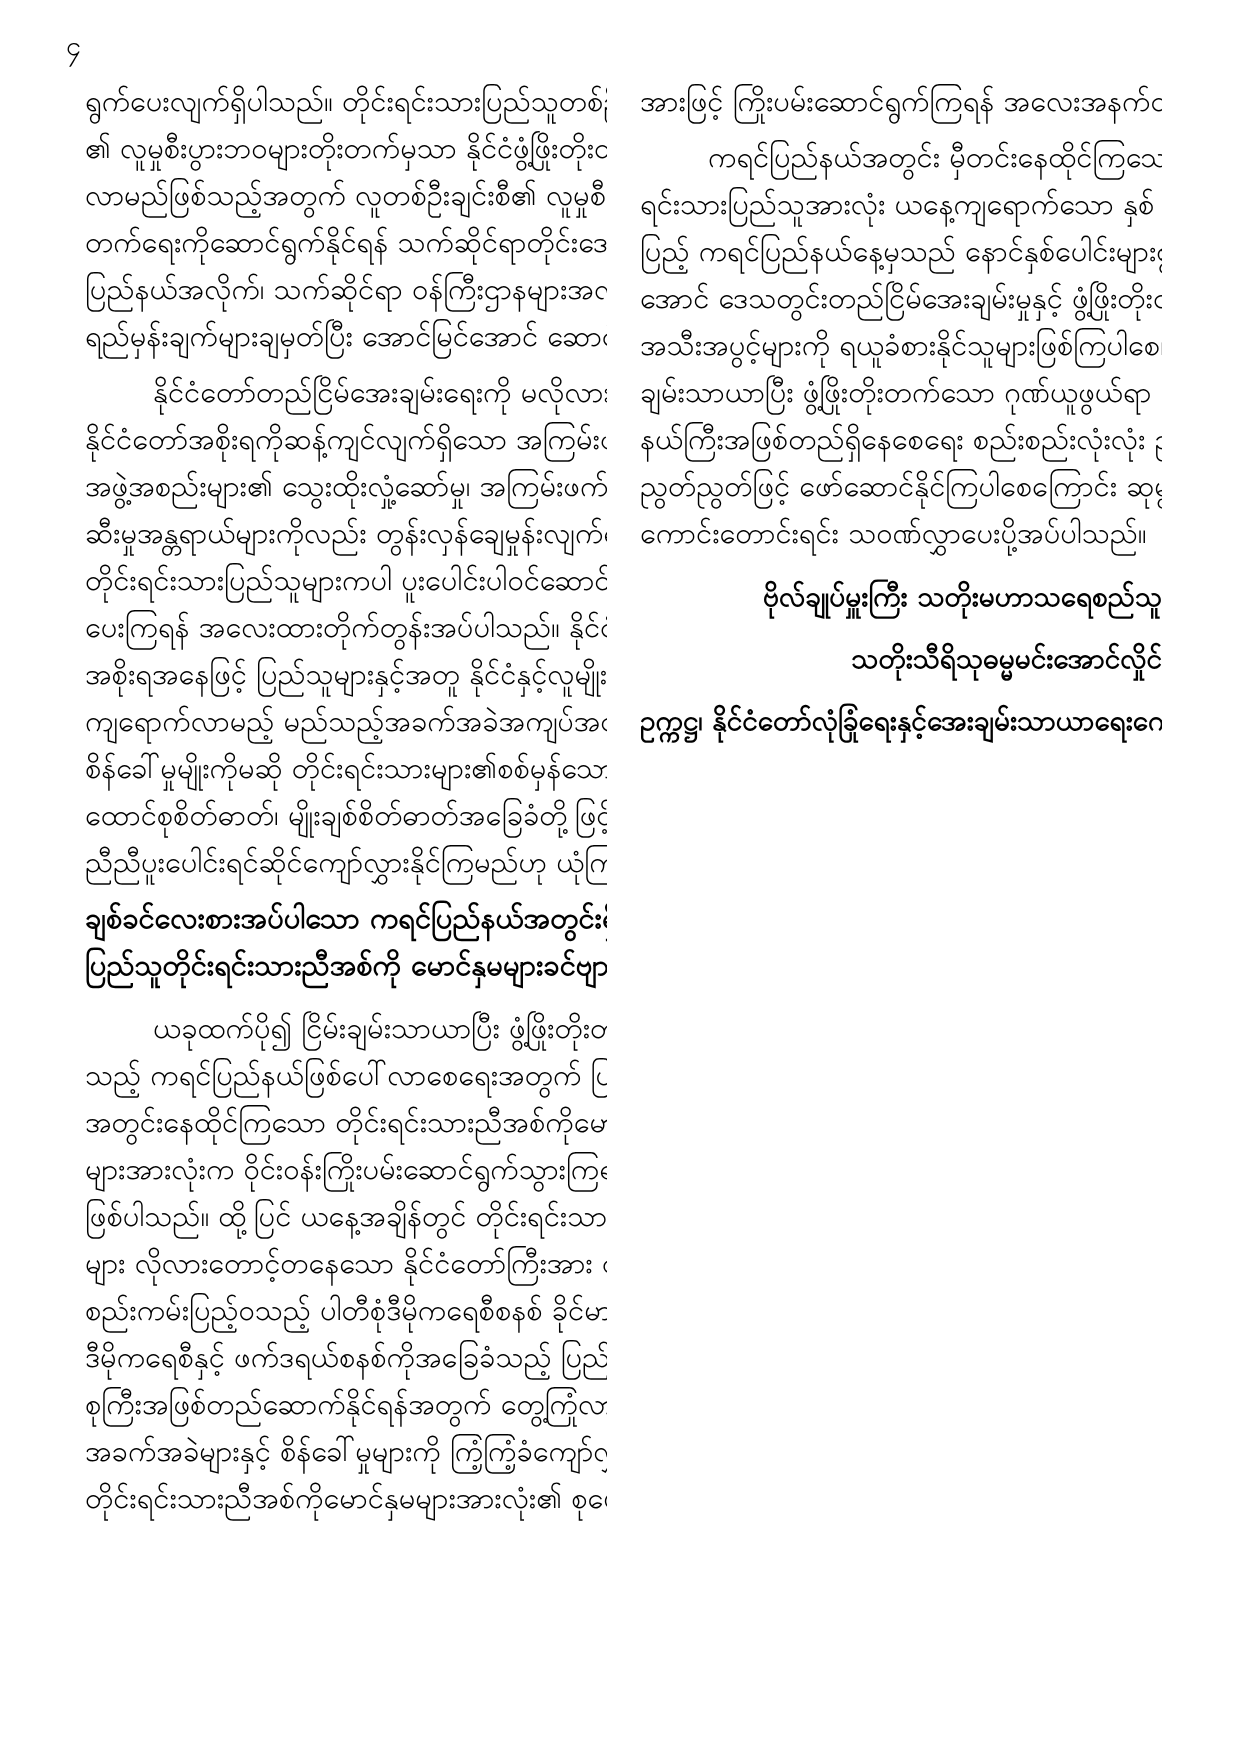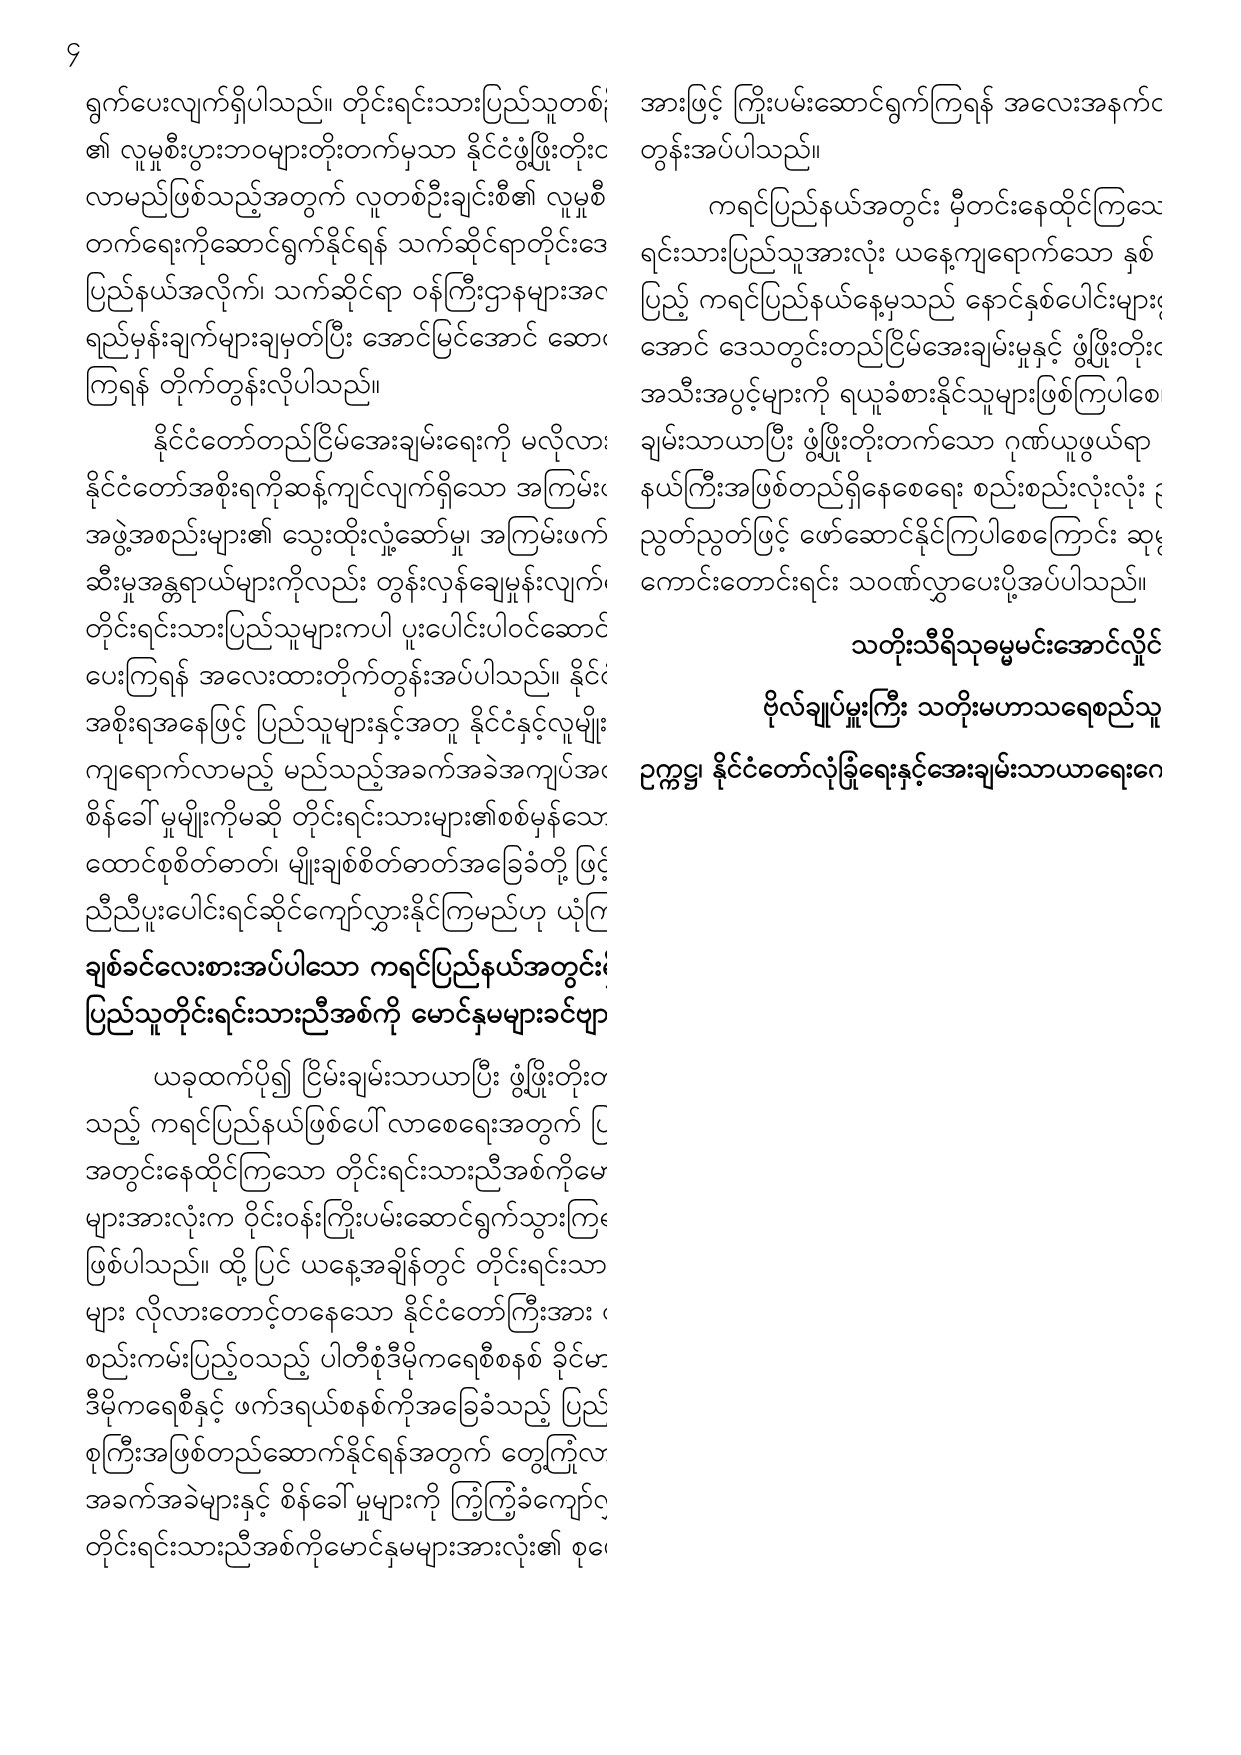--- a/index.html
+++ b/index.html
@@ -59,21 +59,20 @@
   <div class="columns">
 
     <div class="column">
       <div class="para">
         <div class="line">ရွက်ပေးလျက်ရှိပါသည်။ တိုင်းရင်းသားပြည်သူတစ်ဦးချင်းစီ</div>
         <div class="line">၏ လူမှုစီးပွားဘဝများတိုးတက်မှသာ နိုင်ငံဖွံ့ဖြိုးတိုးတက်</div>
         <div class="line">လာမည်ဖြစ်သည့်အတွက် လူတစ်ဦးချင်းစီ၏ လူမှုစီးပွားတိုး</div>
         <div class="line">တက်ရေးကိုဆောင်ရွက်နိုင်ရန် သက်ဆိုင်ရာတိုင်းဒေသကြီး၊</div>
         <div class="line">ပြည်နယ်အလိုက်၊ သက်ဆိုင်ရာ ဝန်ကြီးဌာနများအလိုက်</div>
         <div class="line">ရည်မှန်းချက်များချမှတ်ပြီး အောင်မြင်အောင် ဆောင်ရွက်</div>
-        <div class="line end">ကြရန် တိုက်တွန်းလိုပါသည်။</div>
       </div>
 
       <div class="para">
         <div class="line ind">နိုင်ငံတော်တည်ငြိမ်အေးချမ်းရေးကို မလိုလားသော၊</div>
         <div class="line">နိုင်ငံတော်အစိုးရကိုဆန့်ကျင်လျက်ရှိသော အကြမ်းဖက်</div>
         <div class="line">အဖွဲ့အစည်းများ၏ သွေးထိုးလှုံ့ဆော်မှု၊ အကြမ်းဖက်ဖျက်</div>
         <div class="line">ဆီးမှုအန္တရာယ်များကိုလည်း တွန်းလှန်ချေမှုန်းလျက်ရှိရာ</div>
         <div class="line">တိုင်းရင်းသားပြည်သူများကပါ ပူးပေါင်းပါဝင်ဆောင်ရွက်</div>
         <div class="line">ပေးကြရန် အလေးထားတိုက်တွန်းအပ်ပါသည်။ နိုင်ငံတော်</div>
         <div class="line">အစိုးရအနေဖြင့် ပြည်သူများနှင့်အတူ နိုင်ငံနှင့်လူမျိုးအပေါ်</div>
@@ -99,37 +98,36 @@
         <div class="line">ဒီမိုကရေစီနှင့် ဖက်ဒရယ်စနစ်ကိုအခြေခံသည့် ပြည်ထောင်</div>
         <div class="line">စုကြီးအဖြစ်တည်ဆောက်နိုင်ရန်အတွက် တွေ့ကြုံလာရမည့်</div>
         <div class="line">အခက်အခဲများနှင့် စိန်ခေါ်မှုများကို ကြံ့ကြံ့ခံကျော်လွှားပြီး</div>
         <div class="line">တိုင်းရင်းသားညီအစ်ကိုမောင်နှမများအားလုံး၏ စုပေါင်းစွမ်း</div>
       </div>
     </div>
 
     <div class="column">
       <div class="para">
         <div class="line">အားဖြင့် ကြိုးပမ်းဆောင်ရွက်ကြရန် အလေးအနက်တိုက်</div>
-        <div class="line end">တွန်းအပ်ပါသည်။</div>
       </div>
 
       <div class="para">
         <div class="line ind">ကရင်ပြည်နယ်အတွင်း မှီတင်းနေထိုင်ကြသော တိုင်း</div>
         <div class="line">ရင်းသားပြည်သူအားလုံး ယနေ့ကျရောက်သော နှစ် (၇၀)</div>
         <div class="line">ပြည့် ကရင်ပြည်နယ်နေ့မှသည် နောင်နှစ်ပေါင်းများစွာတိုင်</div>
         <div class="line">အောင် ဒေသတွင်းတည်ငြိမ်အေးချမ်းမှုနှင့် ဖွံ့ဖြိုးတိုးတက်မှု</div>
         <div class="line">အသီးအပွင့်များကို ရယူခံစားနိုင်သူများဖြစ်ကြပါစေ၊ ငြိမ်း</div>
         <div class="line">ချမ်းသာယာပြီး ဖွံ့ဖြိုးတိုးတက်သော ဂုဏ်ယူဖွယ်ရာ ပြည်</div>
         <div class="line">နယ်ကြီးအဖြစ်တည်ရှိနေစေရေး စည်းစည်းလုံးလုံး ညီညီ</div>
         <div class="line">ညွတ်ညွတ်ဖြင့် ဖော်ဆောင်နိုင်ကြပါစေကြောင်း ဆုမွန်</div>
         <div class="line end">ကောင်းတောင်းရင်း သဝဏ်လွှာပေးပို့အပ်ပါသည်။</div>
       </div>
 
       <div class="para sig">
+        <div class="line">ဗိုလ်ချုပ်မှူးကြီး သတိုးမဟာသရေစည်သူ</div>
         <div class="line">သတိုးသီရိသုဓမ္မမင်းအောင်လှိုင်</div>
-        <div class="line">ဗိုလ်ချုပ်မှူးကြီး သတိုးမဟာသရေစည်သူ</div>
         <div class="line">ဥက္ကဋ္ဌ၊ နိုင်ငံတော်လုံခြုံရေးနှင့်အေးချမ်းသာယာရေးကော်မရှင်</div>
       </div>
 
     </div>
 
   </div>
 </div>
 
 </body></html>

